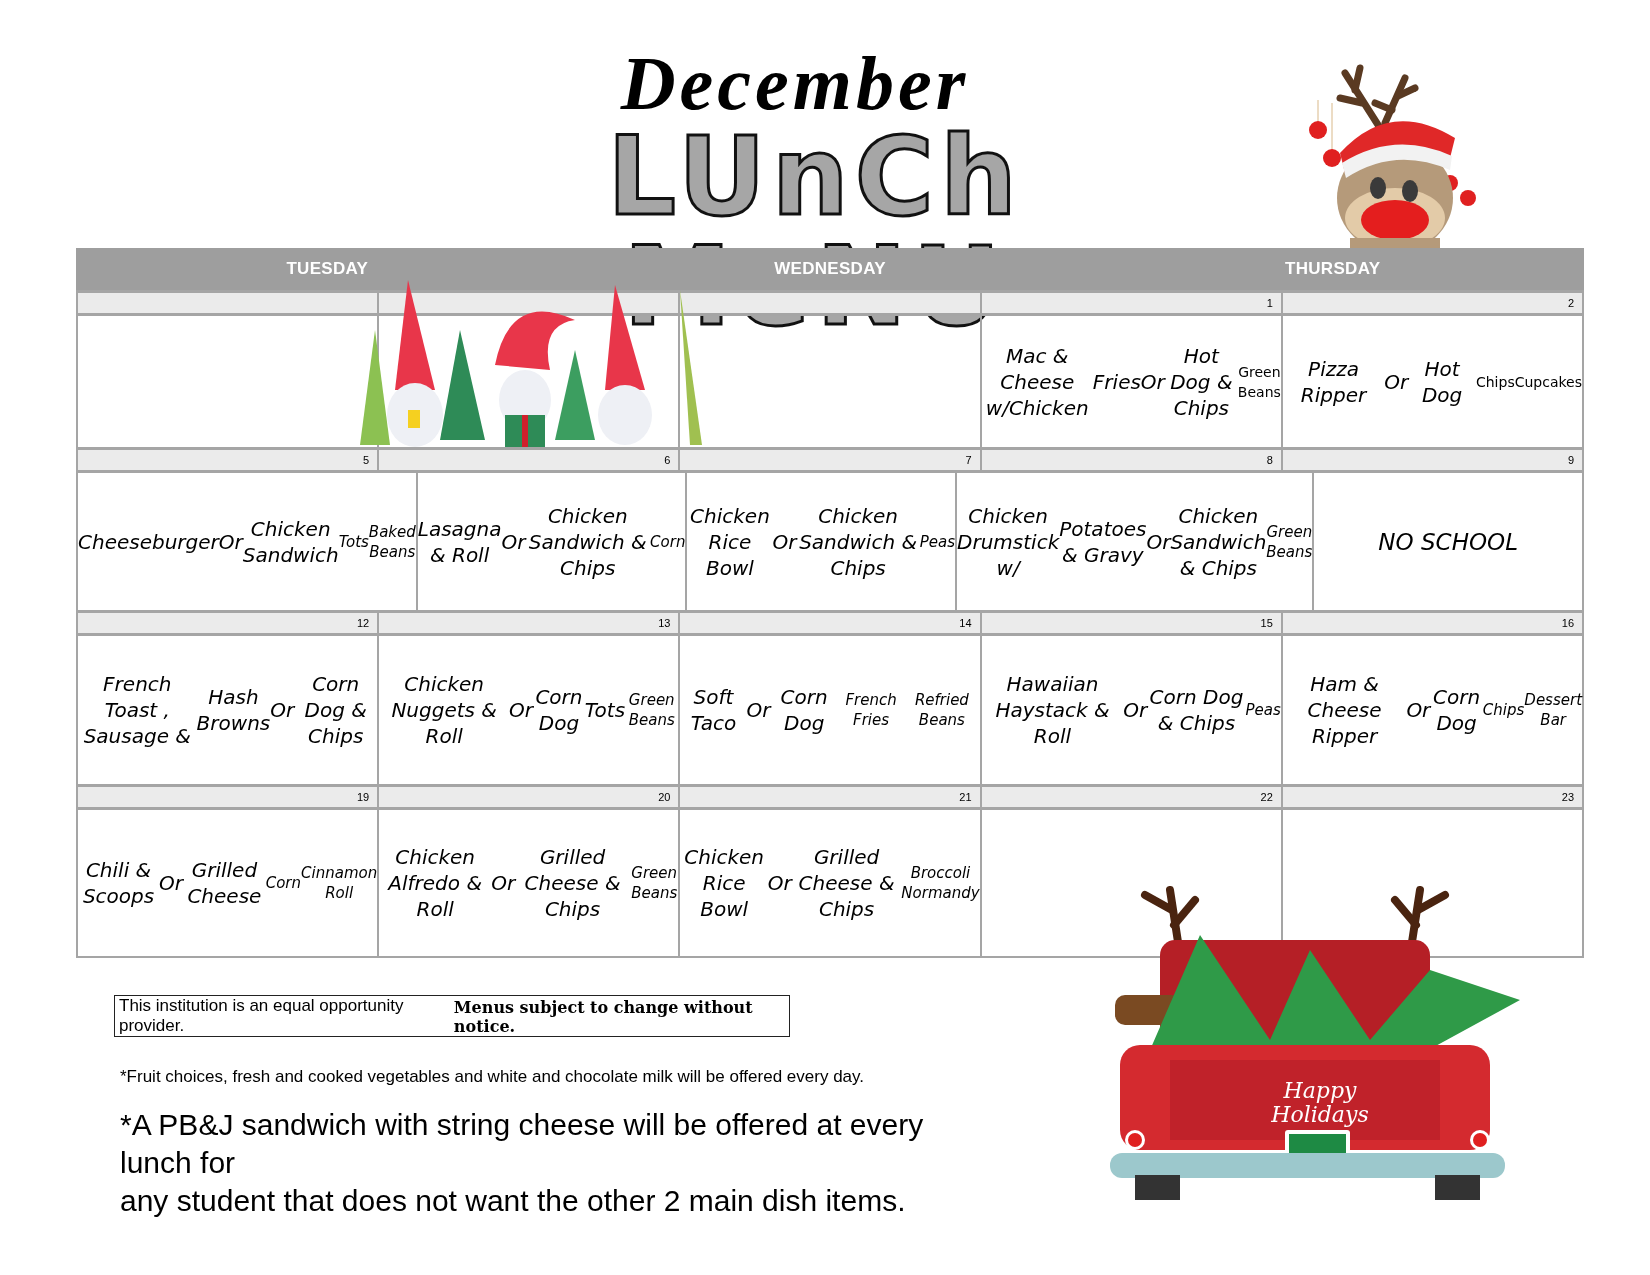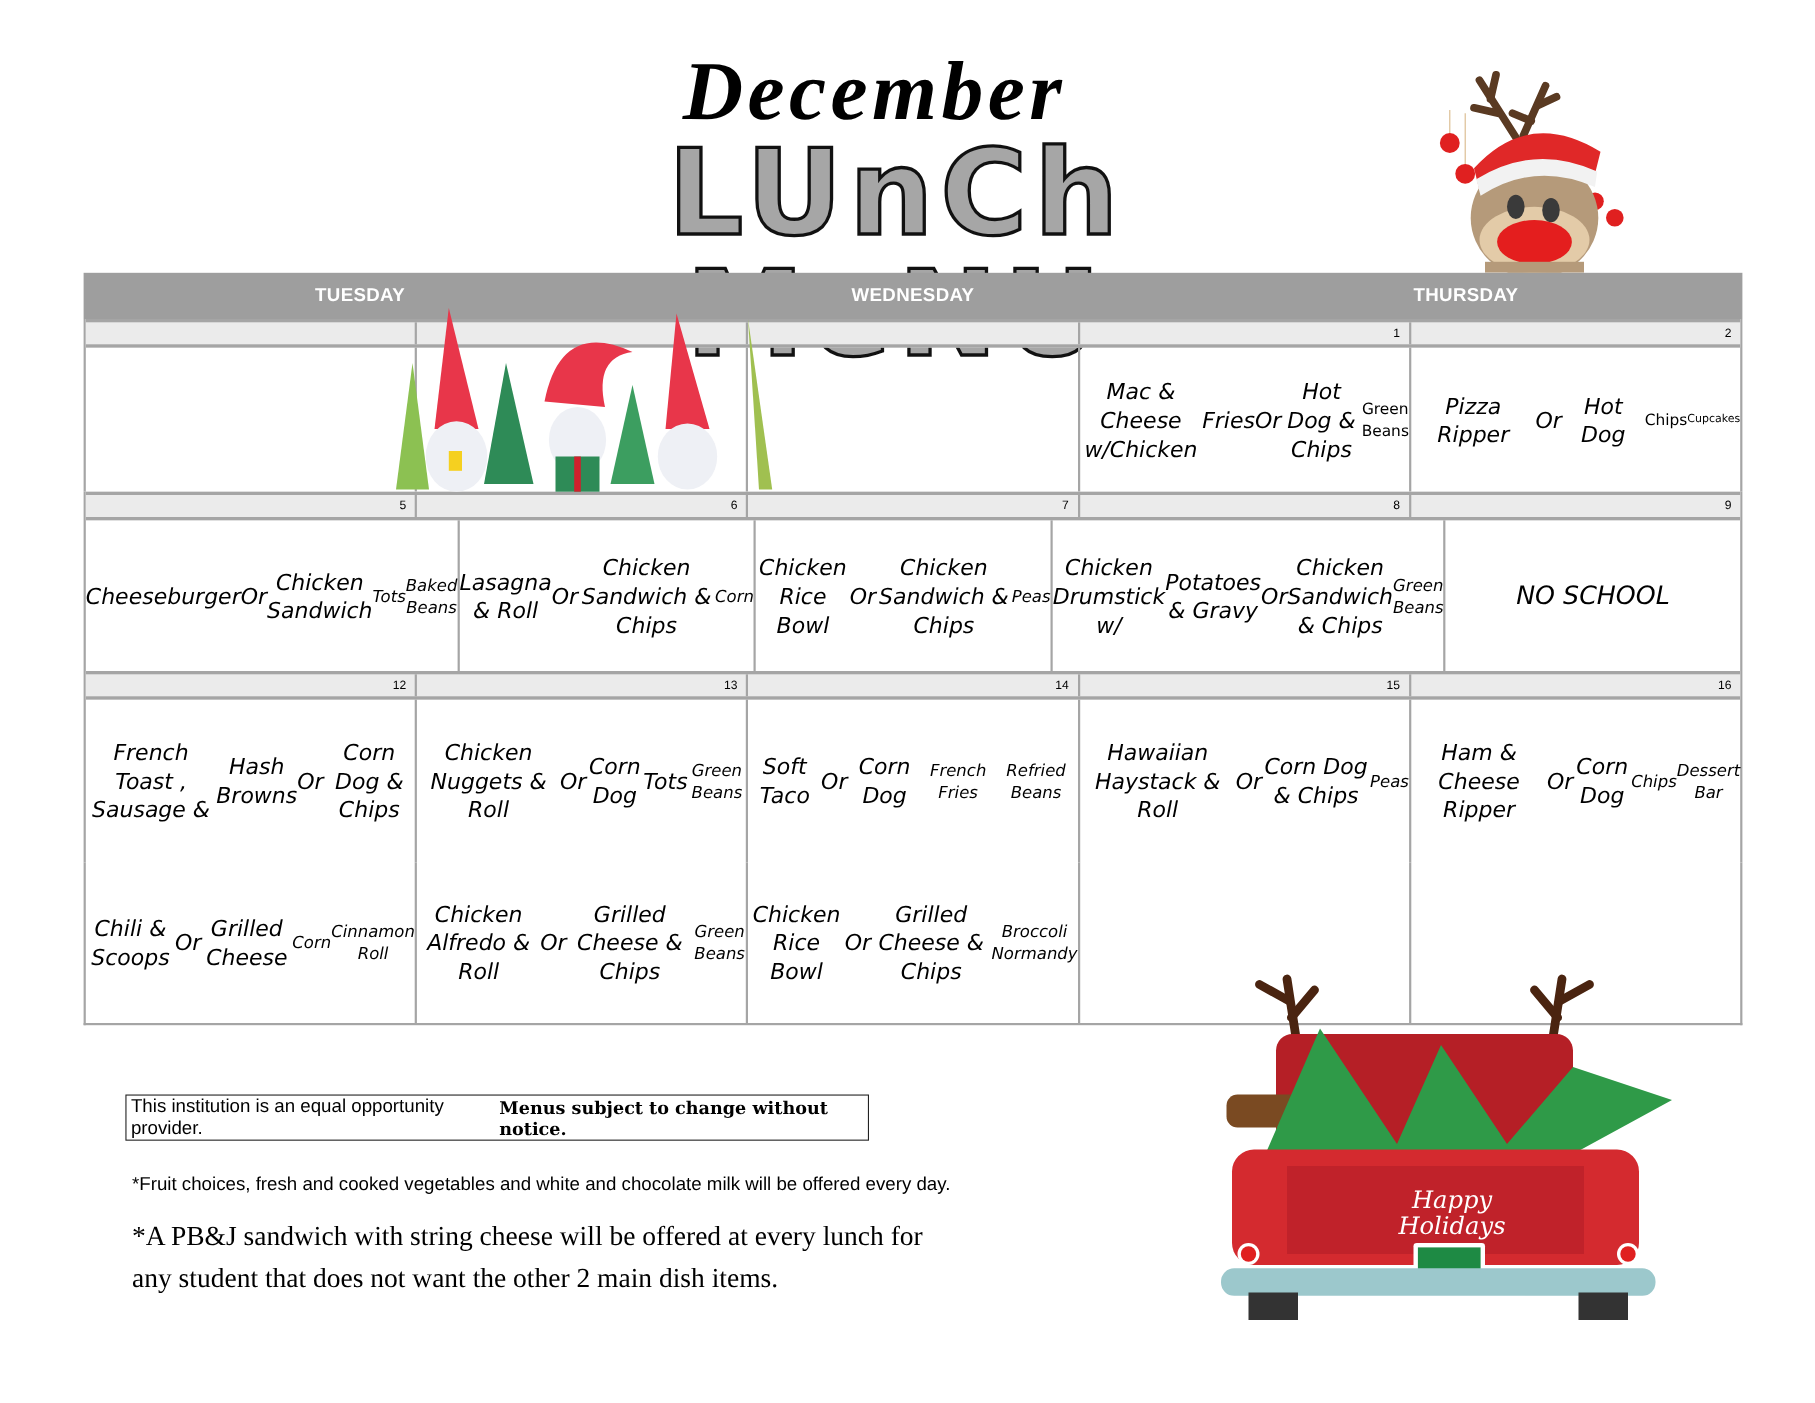--- a/index.html
+++ b/index.html
@@ -60,21 +60,21 @@
     border: 1.5px solid #222; display: flex; align-items: flex-end; padding-left: 4px;
     font-family: "Liberation Sans", sans-serif; font-size: 17px;
   }
   .notice-bold { font-weight: bold; font-family: "DejaVu Serif", serif; font-size: 16px; margin-left: 10px; }
   .fruit-note {
     position: absolute; left: 120px; top: 1067px; width: 880px;
     font-family: "Liberation Sans", sans-serif; font-size: 17px;
   }
   .pbj-note {
     position: absolute; left: 120px; top: 1106px; width: 880px;
-    font-family: Liberation Serif, serif; font-size: 25px; line-height: 38px;
+    font-family: Liberation Sans, sans-serif; font-size: 30px; line-height: 38px;
   }
 </style>
 </head>
 <body>
 
 <div class="title-month">December</div>
 <div class="title-main">LUnCh MeNU</div>
 
 <svg class="reindeer" viewBox="0 0 200 200">
   <g stroke="#5a3a22" stroke-width="7" stroke-linecap="round" fill="none">
@@ -126,21 +126,21 @@
         <div class="main-line">Fries</div>
         <div class="main-line">Or</div>
         <div class="main-line">Hot Dog &amp; Chips</div>
         <div class="side-line" style="font-style:normal;font-size:14px">Green Beans</div>
       </div>
       <div class="menu-cell">
         <div class="main-line">Pizza Ripper</div>
         <div class="main-line">Or</div>
         <div class="main-line">Hot Dog</div>
         <div class="side-line" style="font-style:normal;font-size:14px">Chips</div>
-        <div class="side-line" style="font-style:normal;font-size:10px">Cupcakes</div>
+        <div class="side-line" style="font-style:normal;font-size:14px">Cupcakes</div>
       </div>
     </div>
   </div>
 
   <div class="week">
     <div class="date-row">
       <div class="date-cell">5</div>
       <div class="date-cell">6</div>
       <div class="date-cell">7</div>
       <div class="date-cell">8</div>
@@ -218,20 +218,27 @@
         <div class="main-line">Ham &amp; Cheese Ripper</div>
         <div class="main-line">Or</div>
         <div class="main-line">Corn Dog</div>
         <div class="side-line">Chips</div>
         <div class="side-line">Dessert Bar</div>
       </div>
     </div>
   </div>
 
   <div class="week last-week">
+    <div class="date-row">
+      <div class="date-cell">19</div>
+      <div class="date-cell">20</div>
+      <div class="date-cell">21</div>
+      <div class="date-cell">22</div>
+      <div class="date-cell">23</div>
+    </div>
     <div class="menu-row" style="height:146px">
       <div class="menu-cell">
         <div class="main-line">Chili &amp; Scoops</div>
         <div class="main-line">Or</div>
         <div class="main-line">Grilled Cheese</div>
         <div class="side-line">Corn</div>
         <div class="side-line">Cinnamon Roll</div>
       </div>
       <div class="menu-cell">
         <div class="main-line">Chicken Alfredo  &amp; Roll</div>

